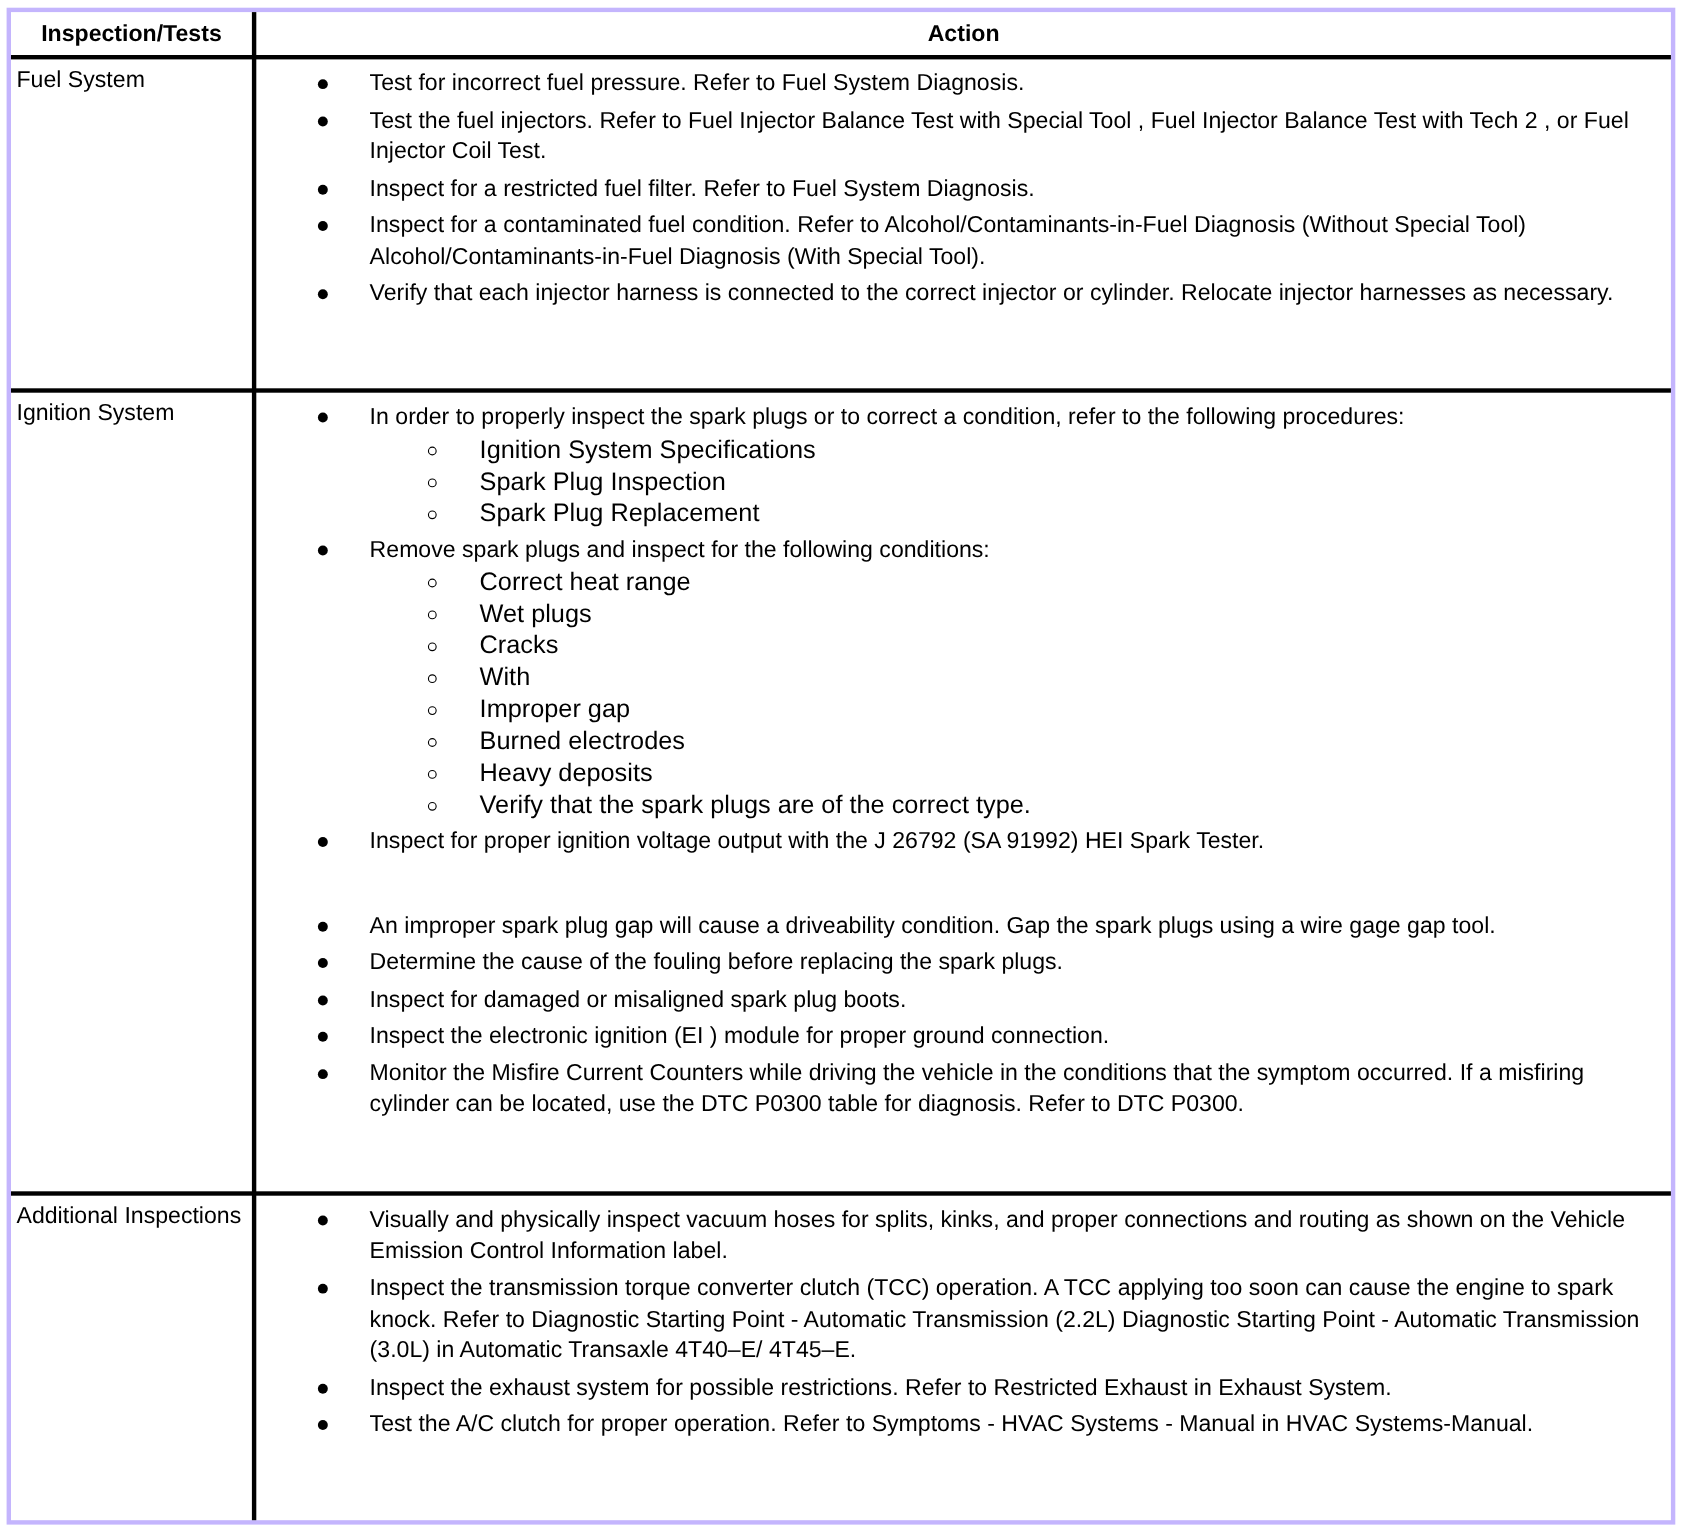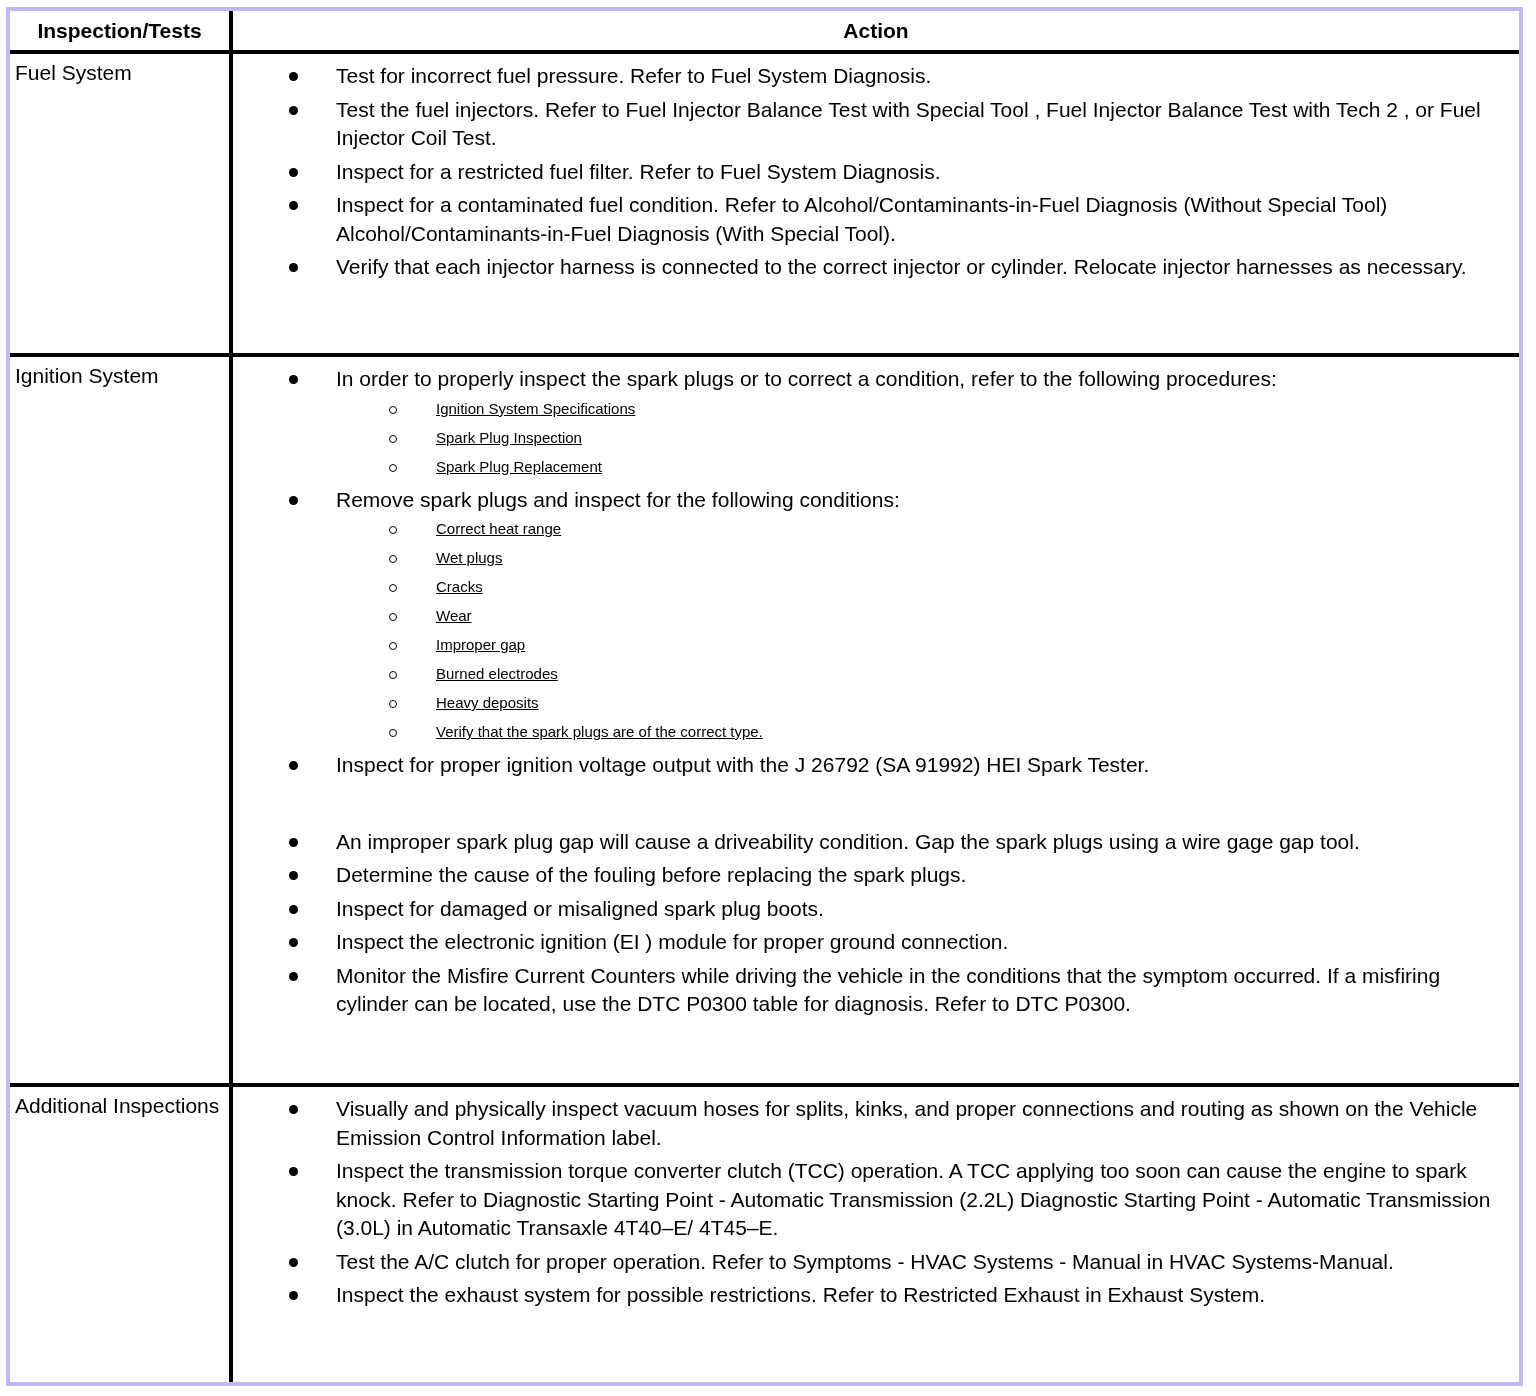--- a/index.html
+++ b/index.html
@@ -21,21 +21,21 @@
   .r-ign { top: 342px; height: 730px; }
   .r-add { top: 1072px; height: 369px; }
   .label { position: absolute; left: 5px; top: 4px; width: 205px; font-size: 21px; line-height: 29px; }
   .actions { position: absolute; left: 223px; right: 0; top: 8px; }
   ul.lvl1 { list-style: none; margin: 0; padding: 0; }
   ul.lvl1 > li { position: relative; padding-left: 103px; padding-right: 10px;
                  font-size: 21px; line-height: 28.5px; margin-bottom: 5px; }
   ul.lvl1 > li > .b { position: absolute; left: 56px; top: 10px; width: 9px; height: 9px;
                       border-radius: 50%; background: #000; }
   ul.lvl2 { list-style: none; margin: 0; padding: 0; }
-  ul.lvl2 > li { position: relative; padding-left: 100px; font-size: 15px; line-height: 29px; text-decoration: underline; }
+  ul.lvl2 > li { position: relative; padding-left: 100px; font-size: 23px; line-height: 29px; }
   ul.lvl2 > li > .o { position: absolute; left: 53px; top: 12px; width: 8px; height: 8px;
                       border-radius: 50%; border: 1.6px solid #000; box-sizing: border-box; }
   .gap { height: 38px; }
 </style>
 </head>
 <body>
 
 <div class="tbl">
   <div class="coldiv"></div>
 
@@ -63,21 +63,21 @@
       <ul class="lvl1">
           <li><span class="b"></span><span>In order to properly inspect the spark plugs or to correct a condition, refer to the following procedures:</span><ul class="lvl2">
               <li><span class="o"></span><span>Ignition System Specifications</span></li>
               <li><span class="o"></span><span>Spark Plug Inspection</span></li>
               <li><span class="o"></span><span>Spark Plug Replacement</span></li>
             </ul></li>
           <li><span class="b"></span><span>Remove spark plugs and inspect for the following conditions:</span><ul class="lvl2">
               <li><span class="o"></span><span>Correct heat range</span></li>
               <li><span class="o"></span><span>Wet plugs</span></li>
               <li><span class="o"></span><span>Cracks</span></li>
-              <li><span class="o"></span><span>Wear</span></li>
+              <li><span class="o"></span><span>With</span></li>
               <li><span class="o"></span><span>Improper gap</span></li>
               <li><span class="o"></span><span>Burned electrodes</span></li>
               <li><span class="o"></span><span>Heavy deposits</span></li>
               <li><span class="o"></span><span>Verify that the spark plugs are of the correct type.</span></li>
             </ul></li>
           <li><span class="b"></span><span>Inspect for proper ignition voltage output with the J 26792 (SA 91992) HEI Spark Tester.</span></li>
           <li class="gap" style="padding-left: 0px;"></li>
           <li><span class="b"></span><span>An improper spark plug gap will cause a driveability condition. Gap the spark plugs using a wire gage gap tool.</span></li>
           <li><span class="b"></span><span>Determine the cause of the fouling before replacing the spark plugs.</span></li>
           <li><span class="b"></span><span>Inspect for damaged or misaligned spark plug boots.</span></li>
@@ -86,18 +86,18 @@
         </ul>
     </div>
   </div>
 
   <div class="row sep r-add">
     <div class="label">Additional Inspections</div>
     <div class="actions">
       <ul class="lvl1">
           <li><span class="b"></span><span>Visually and physically inspect vacuum hoses for splits, kinks, and proper connections and routing as shown on the Vehicle Emission Control Information label.</span></li>
           <li><span class="b"></span><span>Inspect the transmission torque converter clutch (TCC) operation. A TCC applying too soon can cause the engine to spark knock. Refer to Diagnostic Starting Point - Automatic Transmission (2.2L) Diagnostic Starting Point - Automatic Transmission (3.0L) in Automatic Transaxle 4T40–E/ 4T45–E.</span></li>
+          <li><span class="b"></span><span>Inspect the exhaust system for possible restrictions. Refer to Restricted Exhaust in  Exhaust System.</span></li>
           <li><span class="b"></span><span>Test the A/C clutch for proper operation. Refer to Symptoms - HVAC Systems - Manual in HVAC Systems-Manual.</span></li>
-          <li><span class="b"></span><span>Inspect the exhaust system for possible restrictions. Refer to Restricted Exhaust in  Exhaust System.</span></li>
         </ul>
     </div>
   </div>
 </div>
 
 </body></html>

